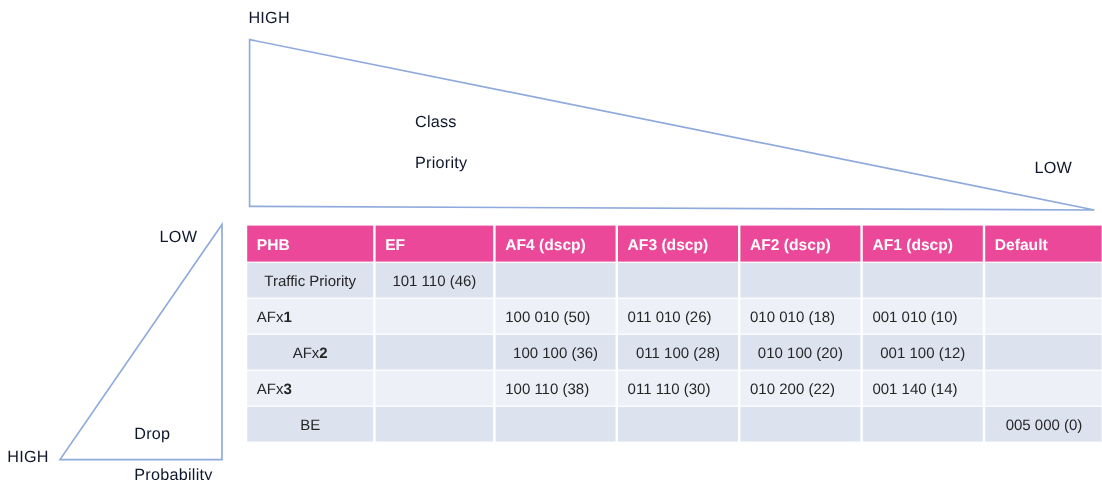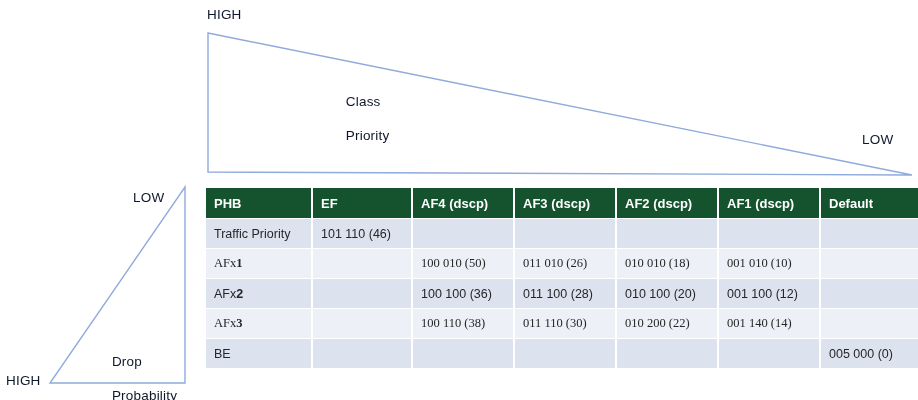--- a/index.html
+++ b/index.html
@@ -72,28 +72,28 @@
   #dscp-table th, #dscp-table td {
     padding: 0 8px;
     height: 29px;
     text-align: left;
     vertical-align: middle;
     font-weight: normal;
     white-space: nowrap;
     overflow: hidden;
   }
   #dscp-table thead th {
-    background: #14532d;
+    background: #ec4899;
     color: #ffffff;
     font-weight: bold;
     font-size: 13px;
     height: 30px;
   }
-  #dscp-table tbody tr.row-odd td  { background: #DCE3EF; }
-  #dscp-table tbody tr.row-even td { background: #EDF0F7; font-family: Liberation Serif, serif; }
+  #dscp-table tbody tr.row-odd td  { background: #DCE3EF; text-align: center; }
+  #dscp-table tbody tr.row-even td { background: #EDF0F7; }
 
   .col-phb  { width: 105px; }
   .col-ef   { width: 98px;  }
   .col-af   { width: 100px; }
   .col-def  { width: 98px;  }
 
   .phb-digit { font-weight: bold; }
 </style>
 </head>
 <body>

